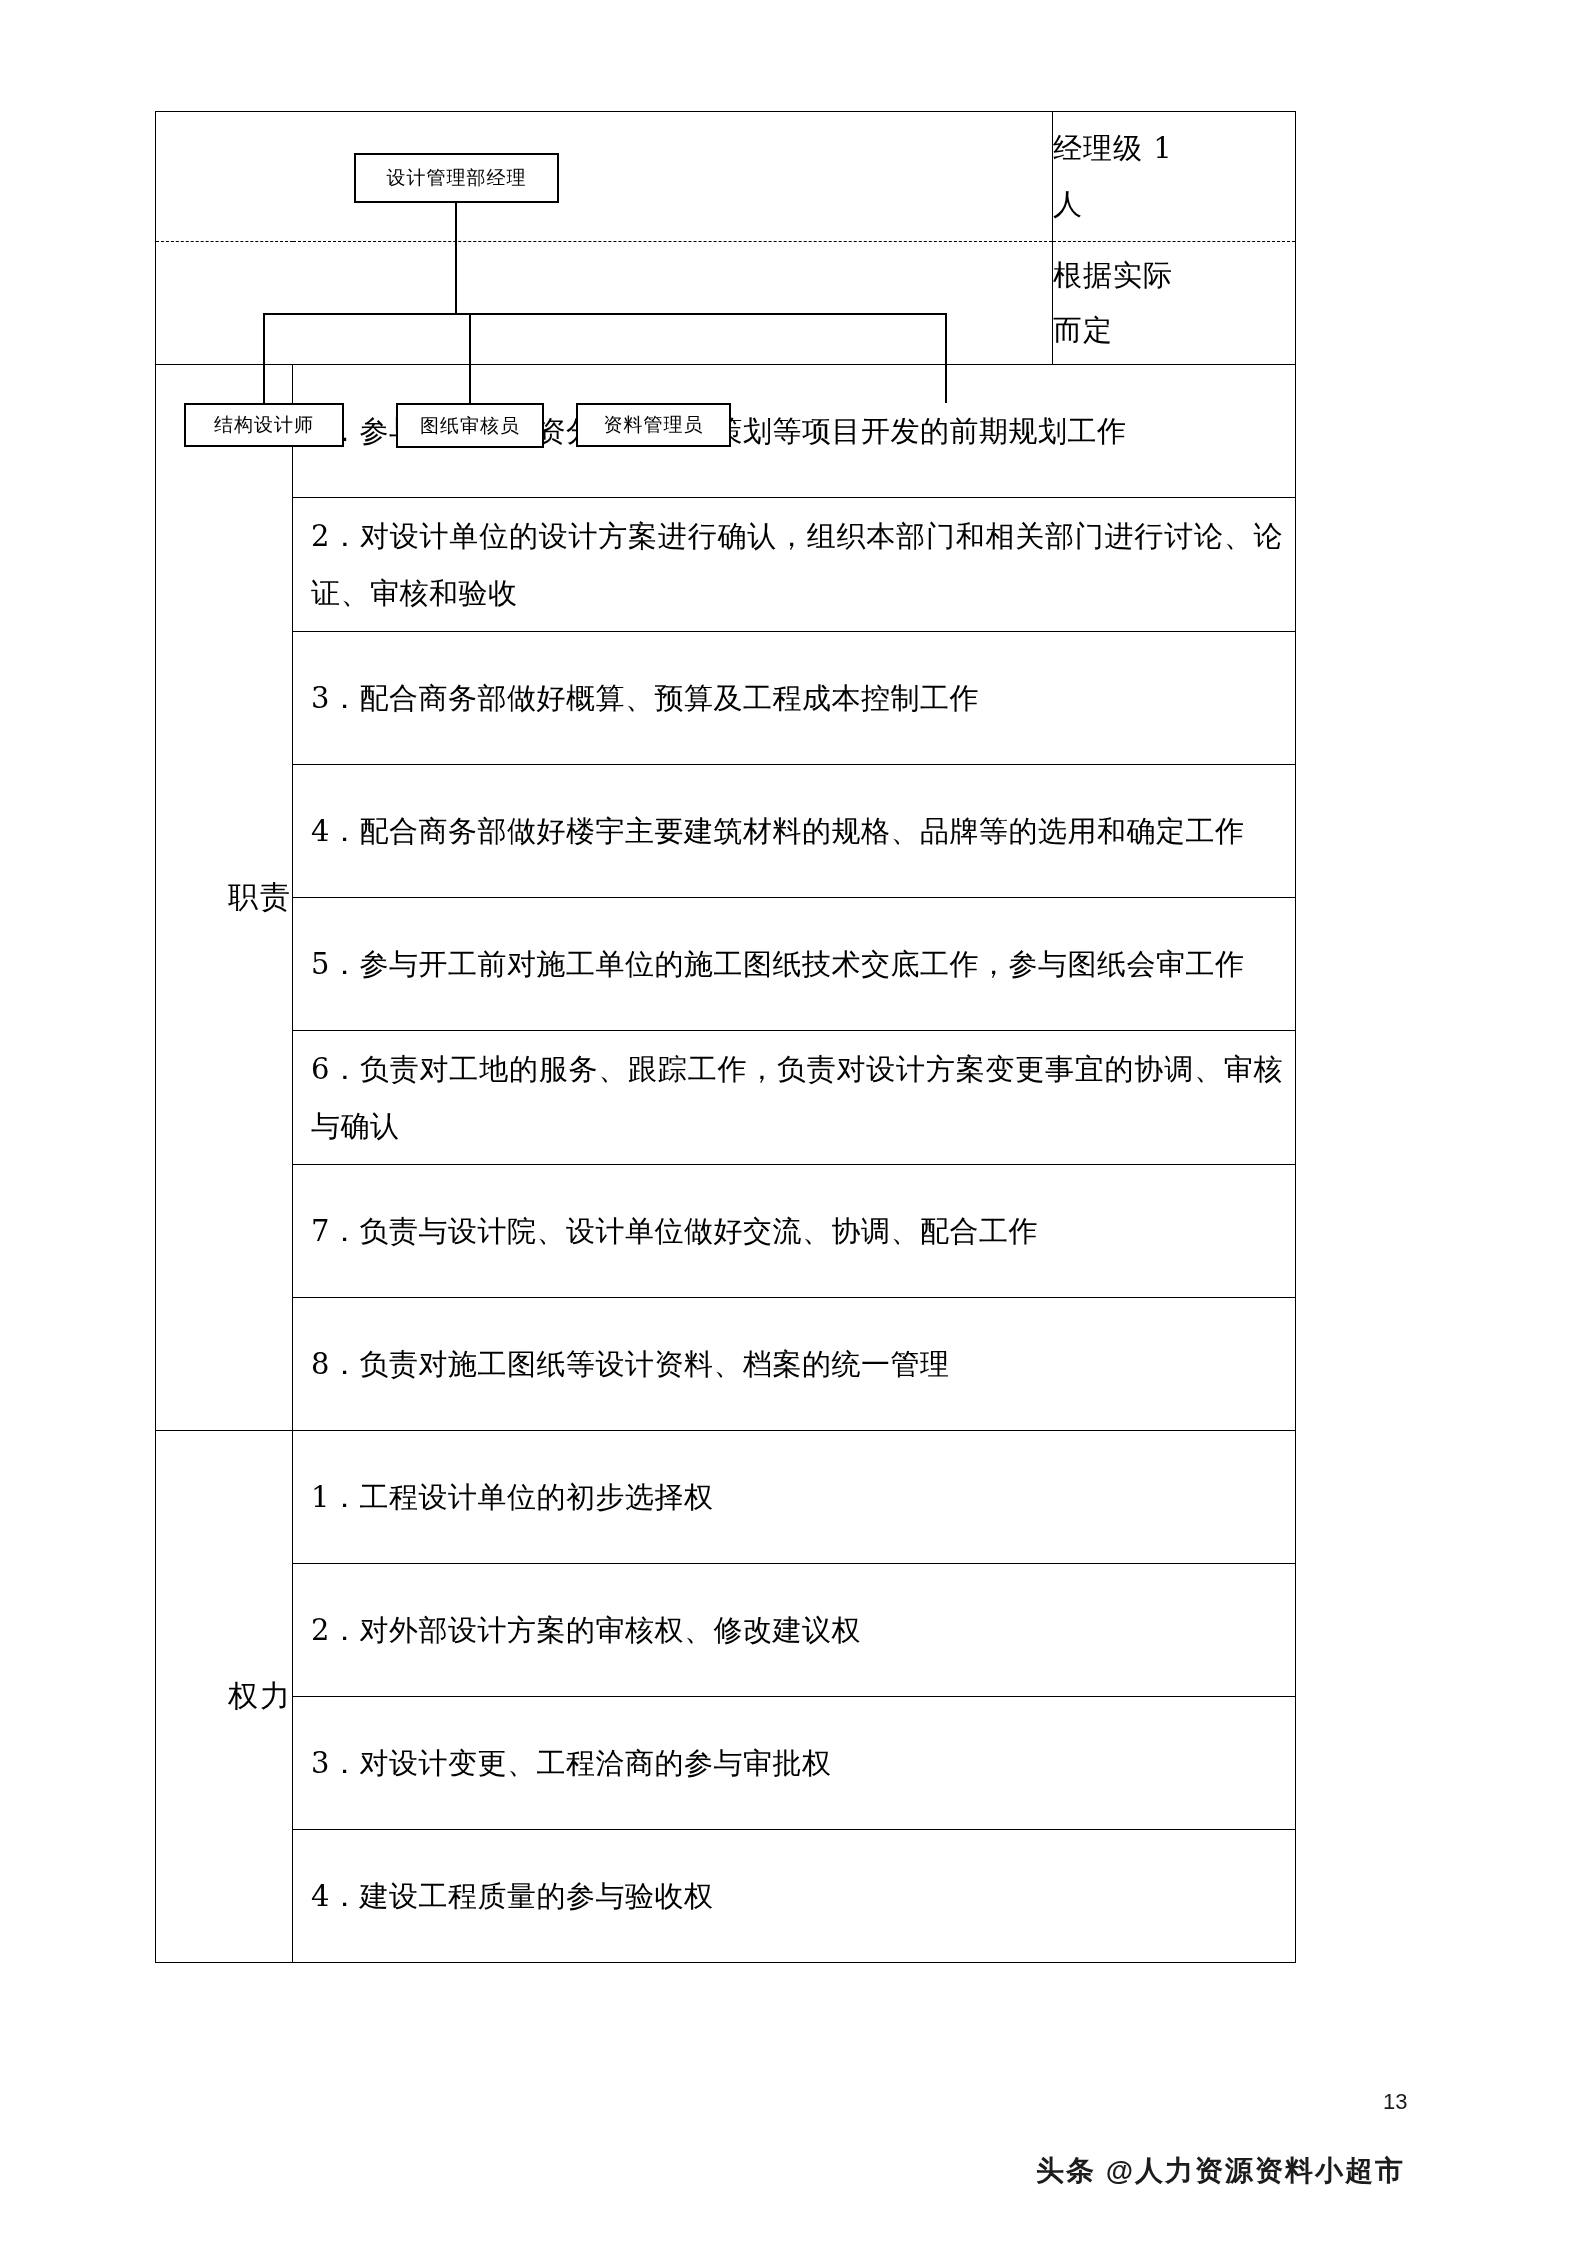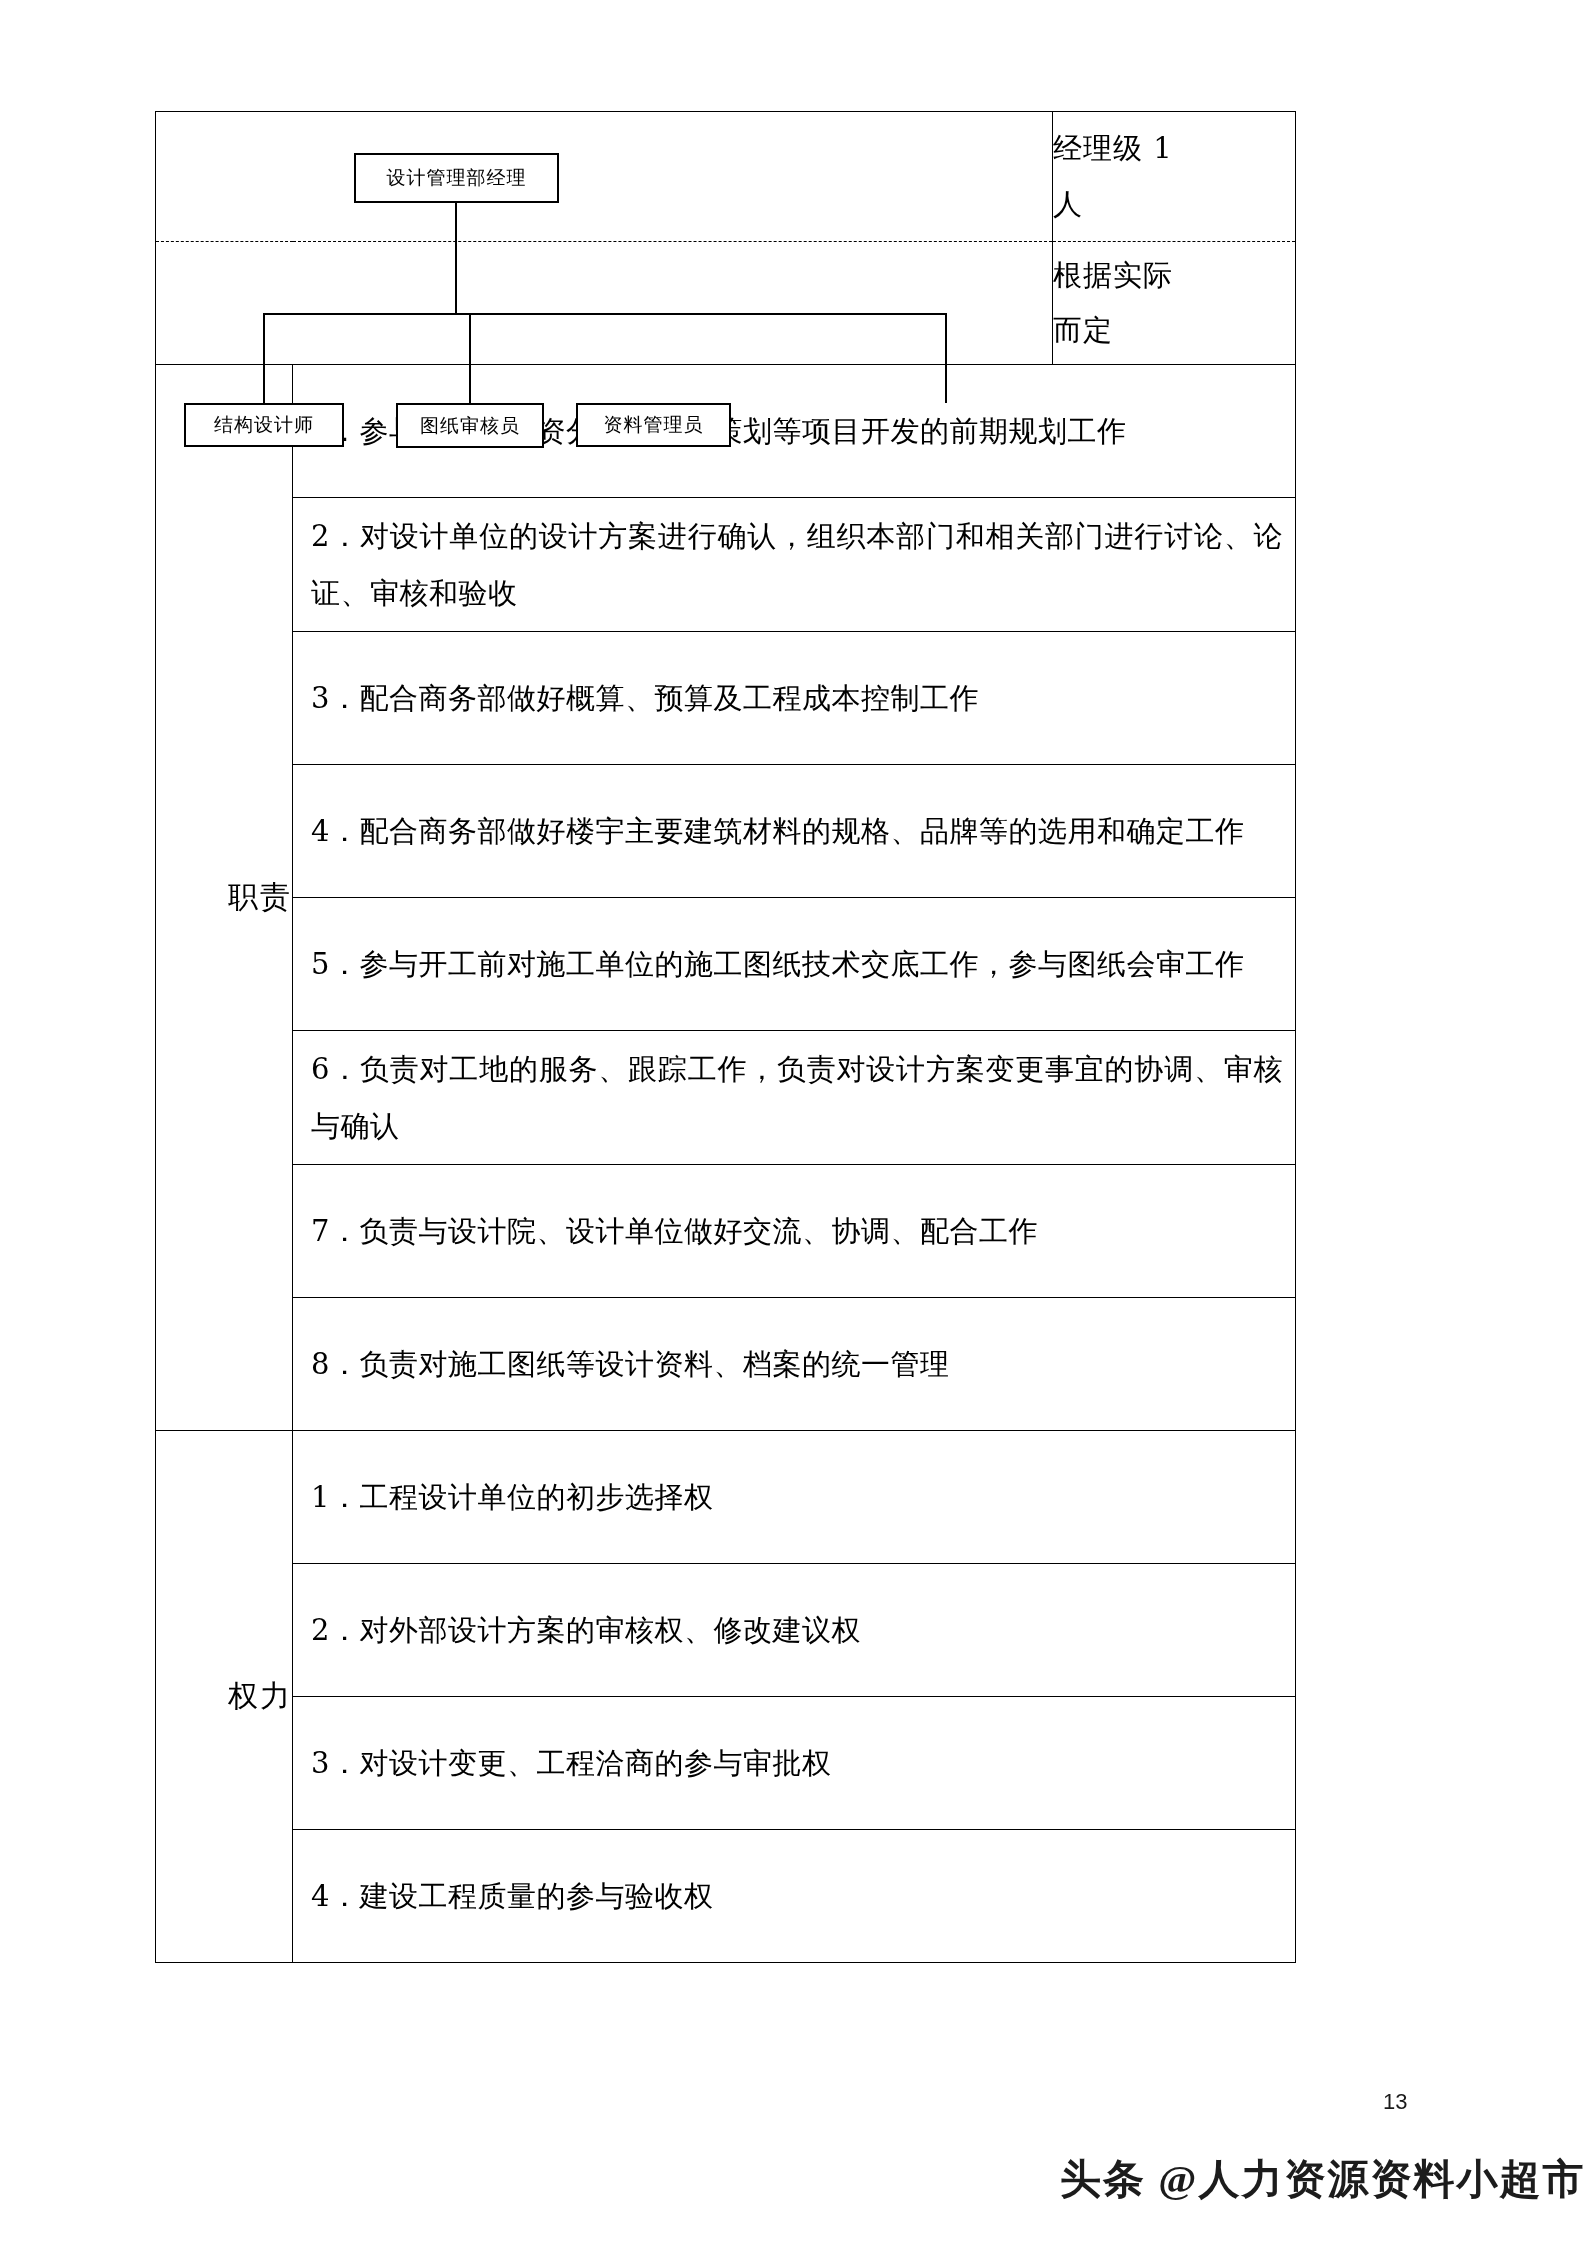--- a/index.html
+++ b/index.html
@@ -145,27 +145,27 @@
   .pagenum {
     position: absolute;
     left: 1383px;
     top: 2089px;
     font-size: 22px;
     font-family: "Liberation Sans", sans-serif;
     color: #1a1a1a;
   }
   .watermark {
     position: absolute;
-    left: 1060px;
+    left: 1036px;
     top: 2152px;
-    font-size: 41px;
+    font-size: 28px;
     font-weight: bold;
     letter-spacing: 2px;
     color: #1c1c1c;
-    font-family: Liberation Serif, serif;
+    font-family: Liberation Sans, sans-serif;
     white-space: nowrap;
   }
 </style>
 </head>
 <body>
 
 <div class="page">
 
   <table class="doc-table">
     <colgroup>

